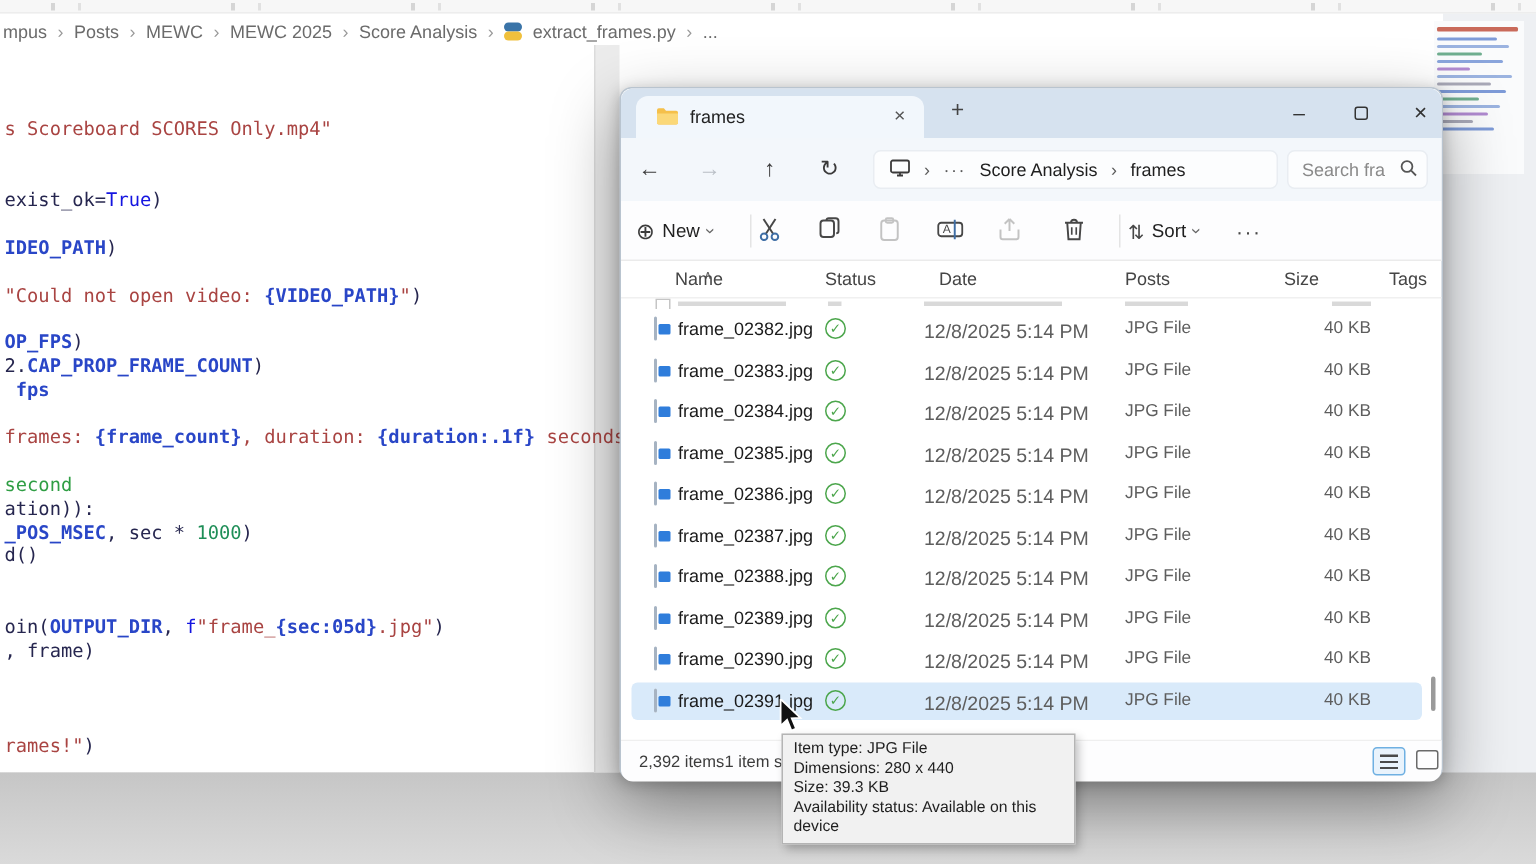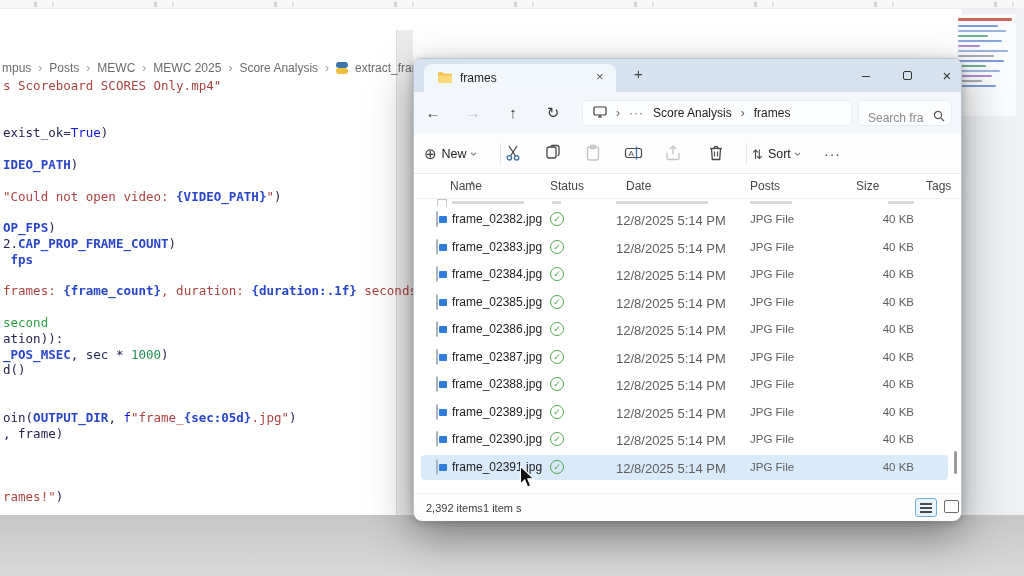--- a/index.html
+++ b/index.html
@@ -14,21 +14,21 @@
   #top-strip { position:absolute; left:0; top:0; width:1024px; height:9px; background:#f7f7f7;
                border-bottom:1px solid #ededed; }
   #top-strip .marks { position:absolute; left:0; top:2px; width:100%; height:5px; opacity:.55;
                background:repeating-linear-gradient(90deg, transparent 0 34px, #b9b9b9 34px 37px,
                transparent 37px 52px, #cfcfcf 52px 54px, transparent 54px 120px); }
   #editor-scroll-strip { position:absolute; left:396px; top:30px; width:17px; height:485px; background:#ececec;
                border-left:1px solid #dcdcdc; }
 
   
   #breadcrumb { position:absolute; left:2px; top:12px; height:18px; display:flex; align-items:center;
-               gap:7px; font-size:12px; color:#6b6b6b; white-space:nowrap;margin-top:47px; }
+               gap:7px; font-size:12px; color:#6b6b6b; white-space:nowrap; }
   #breadcrumb .sep { color:#9a9a9a; font-size:12px; }
   .py-icon { display:inline-block; width:12px; height:12px; position:relative; }
   .py-icon i { position:absolute; width:12px; height:6px; border-radius:3px; }
   .py-icon i.b { top:0; left:0; background:#3a74a8; }
   .py-icon i.y { bottom:0; left:0; background:#f0c03c; }
 
   
   #code-block { position:absolute; left:3px; top:78px; font-family:"DejaVu Sans Mono", monospace;
                font-size:12.5px; line-height:15.8px; white-space:pre; }
   .code-line { height:15.8px; }
@@ -67,21 +67,21 @@
   .nav-btn { position:absolute; top:9px; width:26px; height:24px; text-align:center; line-height:24px;
              font-size:15px; color:#3a3a3a; }
   .nav-btn.disabled { color:#b9bfc6; }
   #addr-field { position:absolute; left:168px; top:8px; width:270px; height:26px; background:#fcfdfe;
                 border:1px solid #e9edf2; border-radius:5px; display:flex; align-items:center;
                 gap:9px; padding:0 10px; white-space:nowrap; overflow:hidden; }
   #addr-field .chev { color:#5a5a5a; font-size:12px; }
   #addr-field .crumb { color:#1f1f1f; font-size:12px; }
   #addr-field .more { color:#5a5a5a; letter-spacing:1px; }
   #search-box { position:absolute; left:444px; top:8px; width:94px; height:26px; background:#fcfdfe;
-                border:1px solid #e9edf2; border-radius:5px; display:flex; align-items:flex-end;
+                border:1px solid #e9edf2; border-radius:5px; display:flex; align-items:center;
                 padding:0 6px 0 9px; overflow:hidden; }
   #search-box .ph { color:#8a8a8a; font-size:12px; white-space:nowrap; flex:1; }
 
   
   #commandbar { position:absolute; left:0; top:75px; width:100%; height:40px; background:#fdfdfe;
                 border-bottom:1px solid #ebebeb; }
   .cmd { position:absolute; top:0; height:40px; display:flex; align-items:center; color:#3c3c3c; }
   .cmd-label { font-size:12.5px; color:#1f1f1f; margin:0 5px; }
   .chev-down { display:inline-block; transform:rotate(90deg); font-size:12px; color:#666; }
   .divider { position:absolute; top:9px; width:1px; height:22px; background:#e4e4e4; }
@@ -420,20 +420,26 @@
     <div id="statusbar">
       <span class="count">2,392 items</span>
       <span class="sel">1 item s</span>
       <span id="view-details">
           <i></i>
         </span>
       <span id="view-thumb"></span>
     </div>
   </div>
 
+  <div id="tooltip">
+      <div>Item type: JPG File</div>
+      <div>Dimensions: 280 x 440</div>
+      <div>Size: 39.3 KB</div>
+      <div>Availability status: Available on this device</div>
+    </div>
 
   <div id="cursor">
     <svg width="20" height="24" viewBox="0 0 13 20">
         <path d="M1 0 L1 15 L4.6 11.6 L7 17.6 L9.6 16.5 L7.2 10.7 L12 10.5 Z" fill="#111" stroke="#fff" stroke-width="1"></path>
       </svg>
   </div>
 
 </div>
 
 </body></html>

